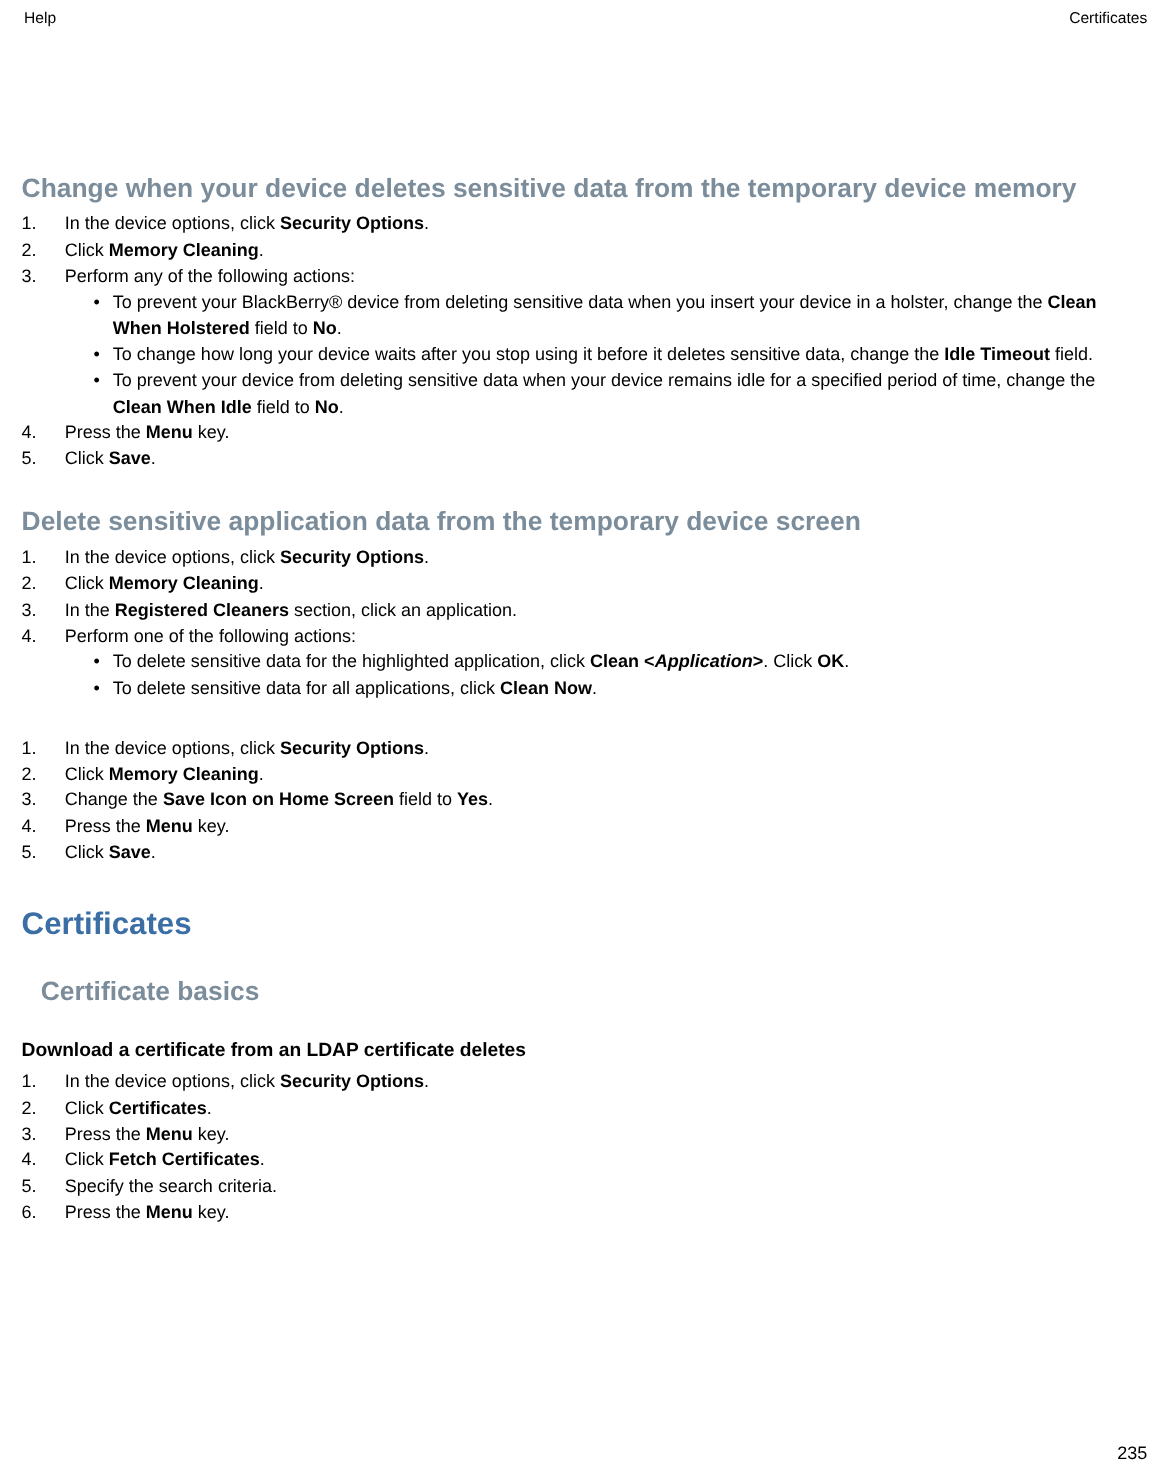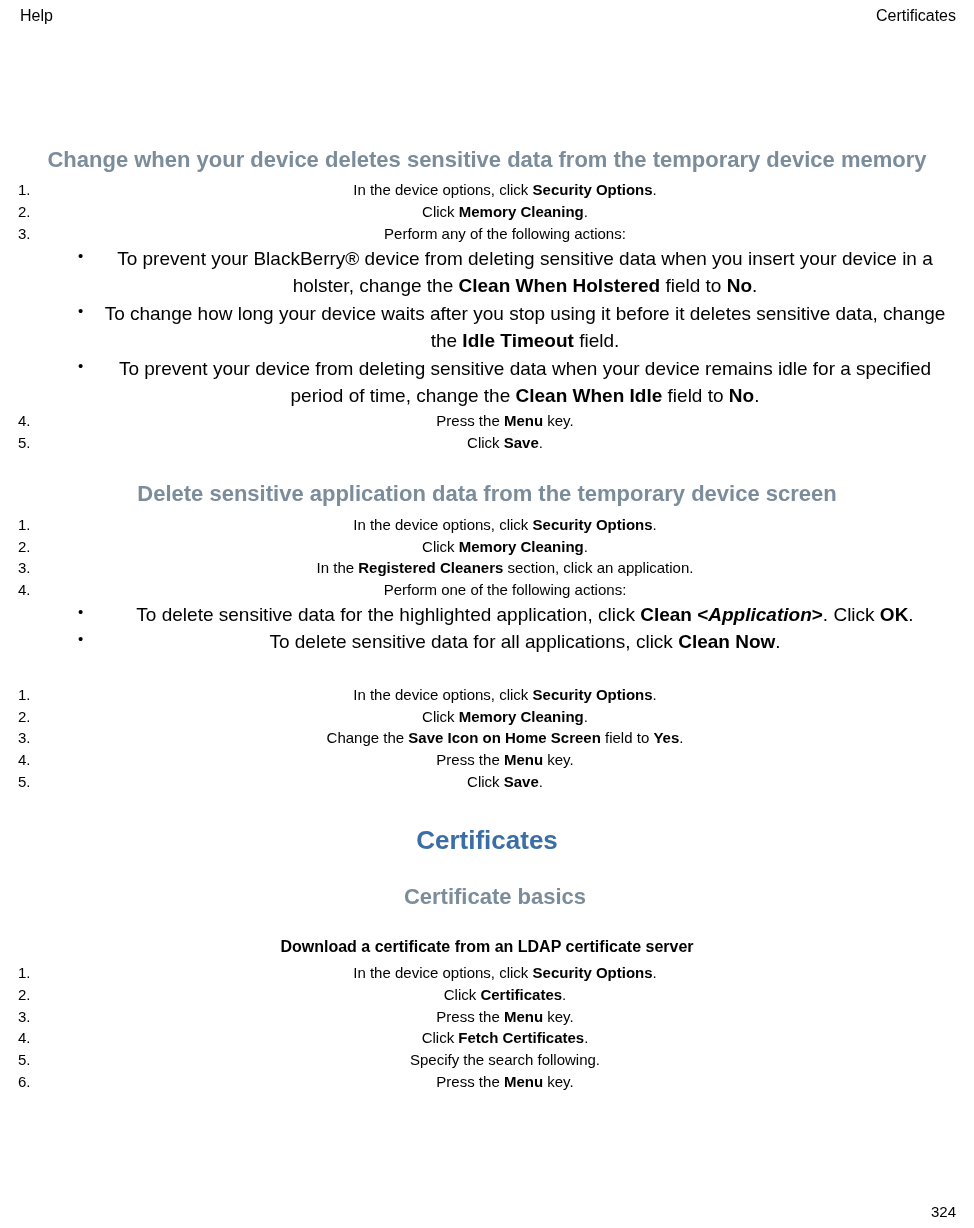--- a/index.html
+++ b/index.html
@@ -13,28 +13,27 @@
   .page {
     position: relative;
     width: 974px;
     min-height: 1228px;
     box-sizing: border-box;
     padding: 7px 18px 10px 18px;
   }
   .header-row {
     display: flex;
     justify-content: space-between;
-    font-size: 16px;
+    font-size: 13px;
     font-weight: 400;
     color: #000;
     padding: 0 0 0 2px;
   }
   .content {
     padding-top: 122px;
-    text-align: center;
   }
   .h2 {
     font-size: 22px;
     font-weight: 700;
     color: #7b8c9b;
     margin: 0 0 6px 0;
     line-height: 1.2;
   }
   .h1 {
     font-size: 26px;
@@ -80,21 +79,21 @@
     font-size: 15px;
   }
   ul.bullets {
     list-style: none;
     margin: 0;
     padding: 0 0 0 24px;
   }
   ul.bullets > li {
     position: relative;
     padding-left: 16px;
-    font-size: 19px;
+    font-size: 15px;
     line-height: 1.45;
     margin: 0;
   }
   ul.bullets > li::before {
     content: "•";
     position: absolute;
     left: 0;
     top: 0;
     font-size: 15px;
   }
@@ -156,26 +155,26 @@
           <li>Click <b>Save</b>.</li>
         </ol>
       </div>
       <div class="section-block">
         <div class="h1">Certificates</div>
       </div>
       <div class="section-block">
         <div class="h3">Certificate basics</div>
       </div>
       <div class="section-block">
-        <div class="h4">Download a certificate from an LDAP certificate server</div>
+        <div class="h4">Download a certificate from an LDAP certificate deletes</div>
         <ol class="steps">
           <li>In the device options, click <b>Security Options</b>.</li>
           <li>Click <b>Certificates</b>.</li>
           <li>Press the <b>Menu</b> key.</li>
           <li>Click <b>Fetch Certificates</b>.</li>
-          <li>Specify the search following.</li>
+          <li>Specify the search criteria.</li>
           <li>Press the <b>Menu</b> key.</li>
         </ol>
       </div>
     </div>
 
-  <div class="page-number">324</div>
+  <div class="page-number">235</div>
 </div>
 
 </body></html>

